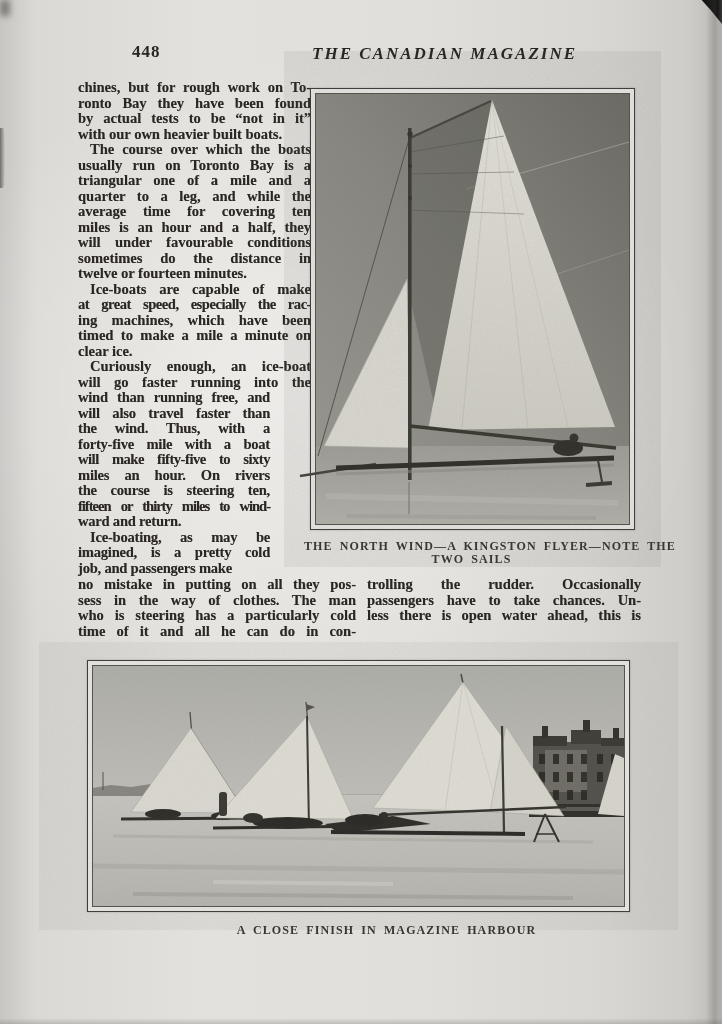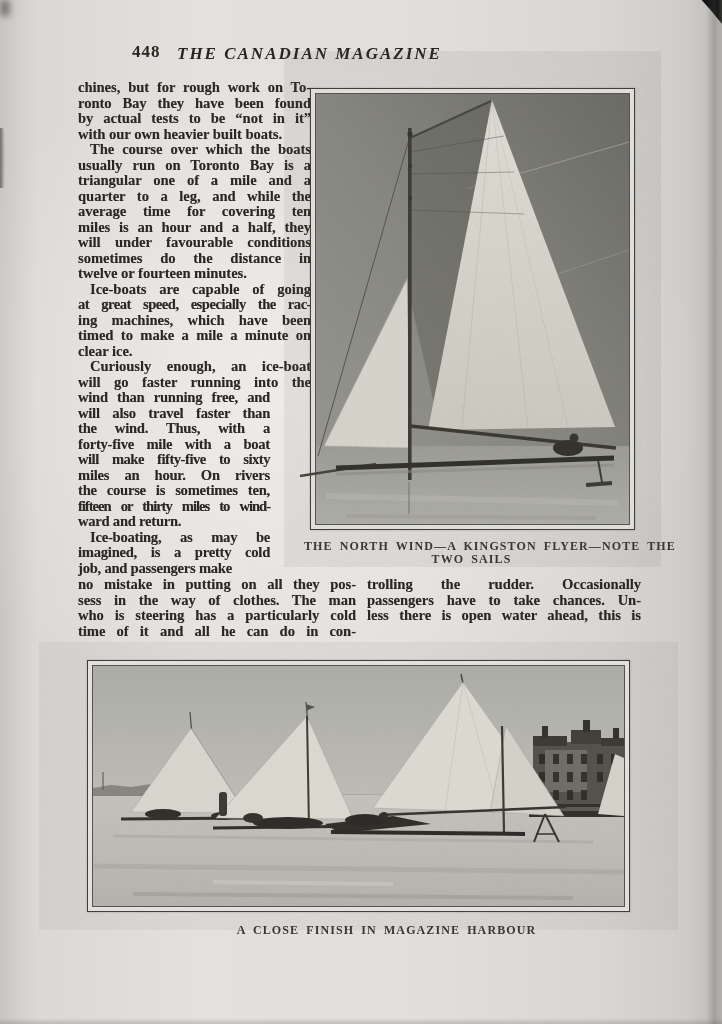--- a/index.html
+++ b/index.html
@@ -16,21 +16,21 @@
   .corner-tr{position:absolute;top:0;right:0;width:30px;height:24px;background:#161616;
     clip-path:polygon(32% 0,100% 0,100% 100%,62% 42%);}
   .edge-right{position:absolute;top:0;right:0;bottom:0;width:16px;
     background:linear-gradient(90deg,rgba(70,68,64,0) 0,rgba(70,68,64,0.25) 55%,rgba(40,38,36,0.12) 72%,rgba(150,148,144,0.25) 100%);}
   .edge-left-a{position:absolute;left:0;top:0;width:10px;height:16px;background:rgba(50,48,45,0.5);filter:blur(3px);}
   .edge-left-b{position:absolute;left:0;top:128px;width:5px;height:60px;
     background:linear-gradient(90deg,rgba(40,38,35,0.55),rgba(40,38,35,0));border-radius:0 40% 40% 0;filter:blur(0.5px);}
   .edge-bottom{position:absolute;left:0;bottom:0;width:100%;height:6px;background:linear-gradient(0deg,rgba(90,88,84,0.25),rgba(90,88,84,0));}
 
   .pgnum{position:absolute;left:92px;top:42px;font-size:17px;font-weight:700;letter-spacing:1px;margin-left:40px;}
-  .header{position:absolute;left:177px;top:44px;width:400px;text-align:left;
+  .header{position:absolute;left:177px;top:44px;width:400px;text-align:right;
     font-size:17px;font-weight:700;font-style:italic;letter-spacing:2px;color:#262320;}
 
   .seg .tline{
     font-size:14.5px;line-height:15.5px;font-weight:700;
     text-align:justify;text-align-last:justify;
     text-shadow:0.3px 0.3px 0 rgba(45,40,35,0.35);
     white-space:normal;
   }
   .seg .tline.end{text-align-last:left;}
   .seg .tline.ind{text-indent:12px;}
@@ -72,36 +72,36 @@
         <div class="tline end">with our own heavier built boats.</div>
         <div class="tline ind">The course over which the boats</div>
         <div class="tline">usually run on Toronto Bay is a</div>
         <div class="tline">triangular one of a mile and a</div>
         <div class="tline">quarter to a leg, and while the</div>
         <div class="tline">average time for covering ten</div>
         <div class="tline">miles is an hour and a half, they</div>
         <div class="tline">will under favourable conditions</div>
         <div class="tline">sometimes do the distance in</div>
         <div class="tline end">twelve or fourteen minutes.</div>
-        <div class="tline ind">Ice-boats are capable of going</div>
+        <div class="tline ind">Ice-boats are capable of make</div>
         <div class="tline c1">at great speed, especially the rac-</div>
         <div class="tline">ing machines, which have been</div>
         <div class="tline">timed to make a mile a minute on</div>
         <div class="tline end">clear ice.</div>
         <div class="tline ind">Curiously enough, an ice-boat</div>
         <div class="tline">will go faster running into the</div>
       </div>
     <div class="seg segB">
         <div class="tline">wind than running free, and</div>
         <div class="tline">will also travel faster than</div>
         <div class="tline">the wind.  Thus, with a</div>
         <div class="tline">forty-five mile with a boat</div>
         <div class="tline c1">will make fifty-five to sixty</div>
         <div class="tline">miles an hour.  On rivers</div>
-        <div class="tline">the course is sometimes ten,</div>
+        <div class="tline">the course is steering ten,</div>
         <div class="tline c2">fifteen or thirty miles to wind-</div>
         <div class="tline end">ward and return.</div>
         <div class="tline ind">Ice-boating, as may be</div>
         <div class="tline">imagined, is a pretty cold</div>
         <div class="tline end">job, and passengers make</div>
       </div>
   </div>
 
   <figure class="fig1">
     <div class="frame">

